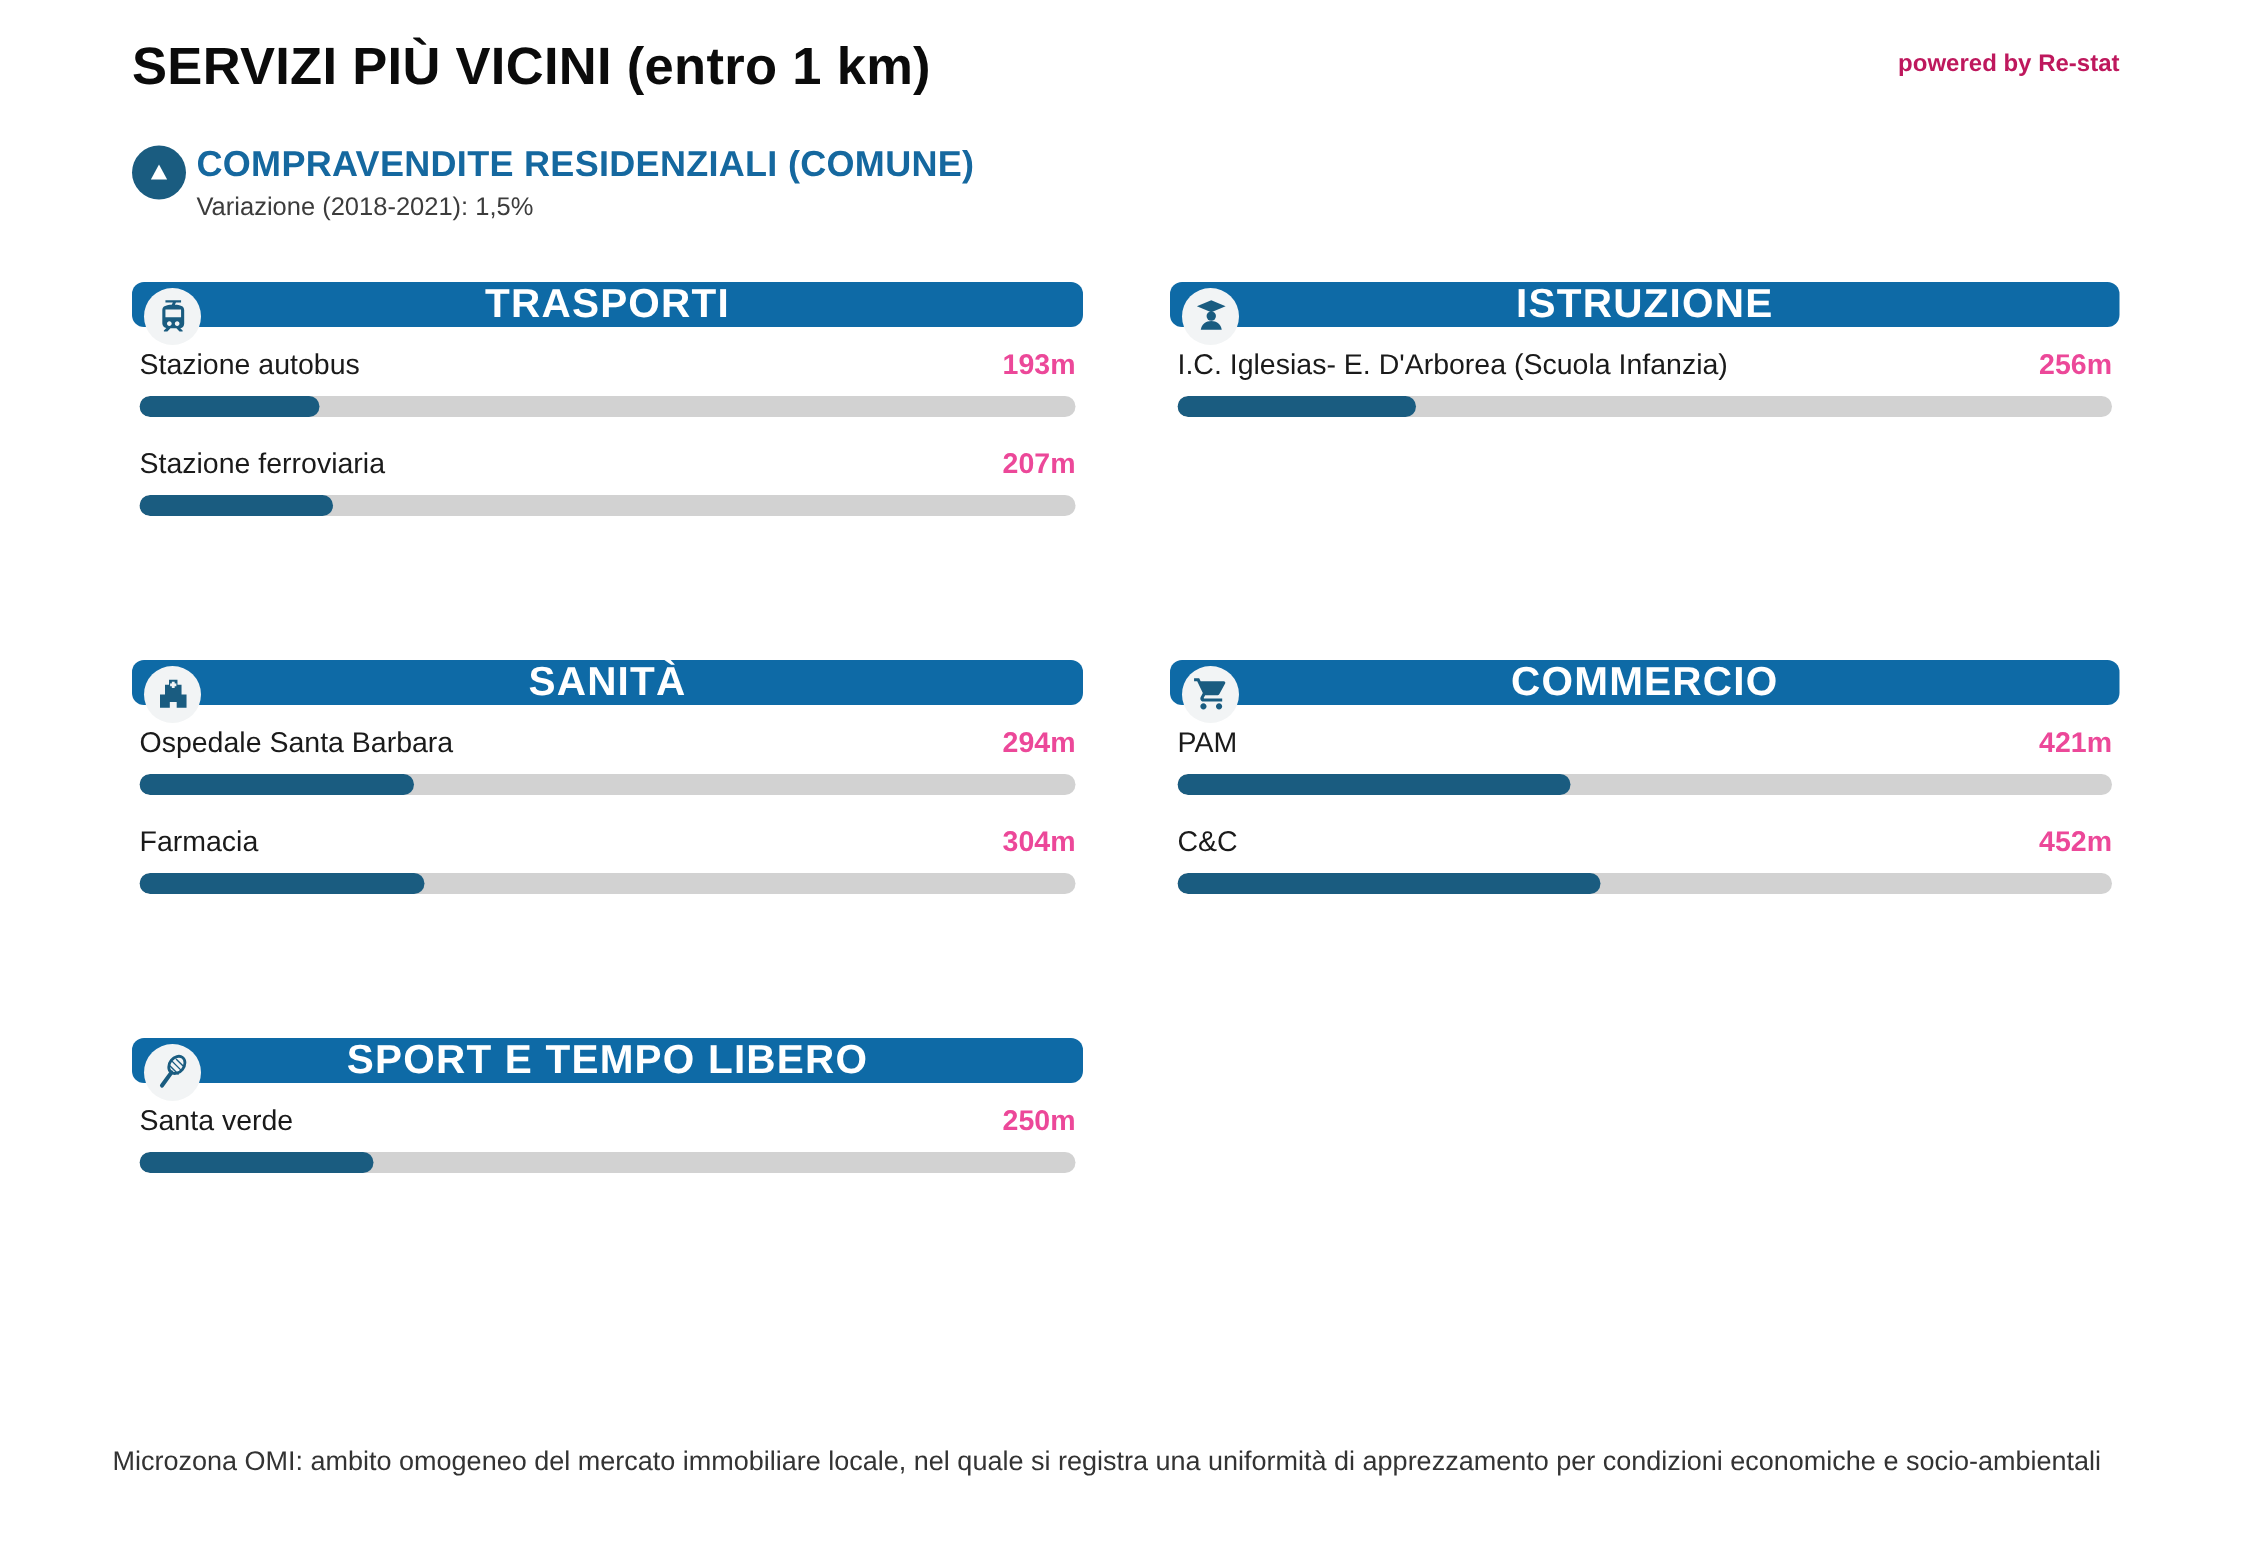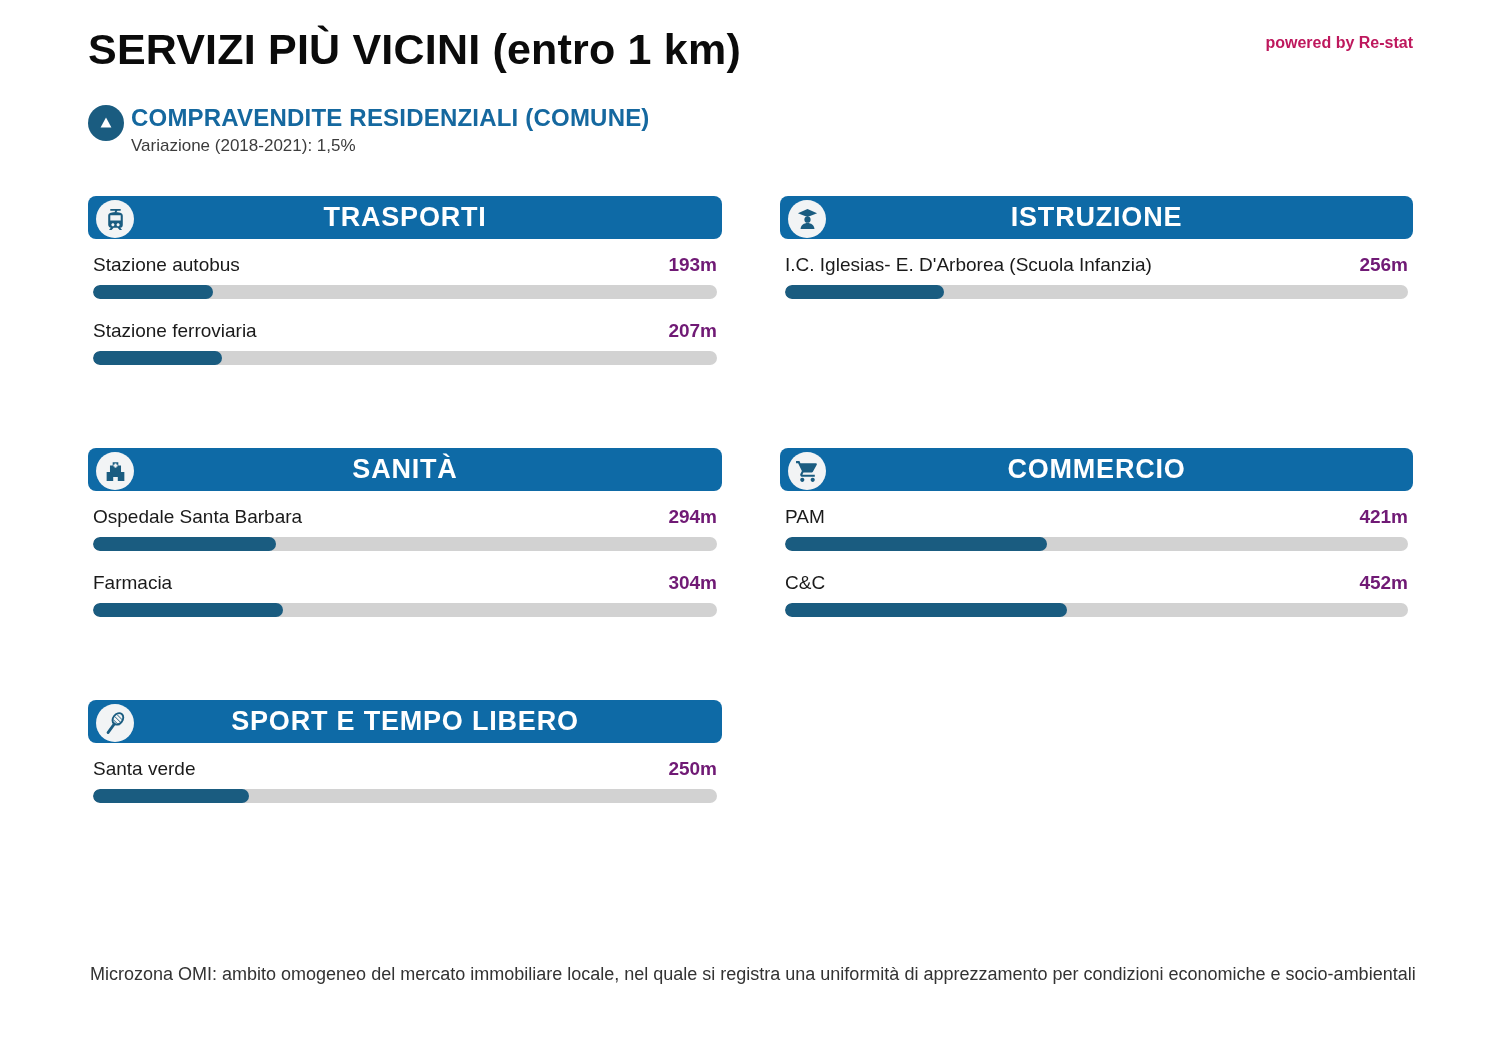--- a/index.html
+++ b/index.html
@@ -9,21 +9,21 @@
     position: relative;
     font-family: "Liberation Sans", sans-serif;
     color: #111;
     overflow: hidden;
   }
   .page { padding: 26px 87px 0 88px; }
 
   
   .topbar { display: flex; justify-content: space-between; align-items: flex-start; }
   .page-title {
-    font-size: 43px; font-weight: 700; letter-spacing: 0.2px; color: #0b0b0b;
+    font-size: 35px; font-weight: 700; letter-spacing: 0.2px; color: #0b0b0b;
     line-height: 1.1;
   }
   .powered { font-size: 16px; font-weight: 700; color: #be185d; margin-top: 8px; }
 
   
   .summary { display: flex; align-items: flex-start; margin-top: 31px; }
   .summary-icon {
     width: 36px; height: 36px; border-radius: 50%;
     background: var(--bar-fill); flex: 0 0 36px;
     display: flex; align-items: center; justify-content: center;
@@ -39,50 +39,50 @@
     margin-top: 40px;
     display: grid;
     grid-template-columns: 634px 633px;
     column-gap: 58px;
     grid-auto-rows: 252px;
     align-items: start;
   }
   .card { width: 100%; }
   .card-header {
     position: relative;
-    height: 43px;
+    height: 30px;
     background: var(--header-blue);
     border-radius: 8px;
     display: flex; align-items: center; justify-content: center;
   }
   .icon-circle {
     position: absolute; left: 8px; top: 4px;
     width: 38px; height: 38px; border-radius: 50%;
     background: #f2f4f5;
     display: flex; align-items: center; justify-content: center;
   }
   .icon-circle svg { width: 25px; height: 25px; color: var(--bar-fill); }
   .card-title {
     color: #ffffff; font-size: 27px; font-weight: 700; letter-spacing: 0.8px;
   }
   .rows { padding: 0 5px; }
   .row { margin-top: 15px; }
   .row + .row { margin-top: 21px; }
   .row-top { display: flex; justify-content: space-between; align-items: baseline; height: 24px; }
   .service-label { font-size: 19px; color: #1a1a1a; }
-  .service-value { font-size: 19px; font-weight: 700; color: #701a75; }
+  .service-value { font-size: 19px; font-weight: 700; color: #ec4899; }
   .bar {
     margin-top: 7px; height: 14px; border-radius: 7px;
     background: var(--bar-track); overflow: hidden;
   }
   .bar-fill { height: 100%; border-radius: 7px; background: var(--bar-fill); }
 
   
   .footer-note {
-    position: absolute; left: 90px; top: 963px; width: 1355px;
+    position: absolute; left: 75px; top: 963px; width: 1355px;
     font-size: 18px; line-height: 1.32; color: #333333;
   }
 </style>
 </head>
 <body>
 
 <div class="page">
 
   <div class="topbar">
     <h1 class="page-title">SERVIZI PIÙ VICINI (entro 1 km)</h1>

